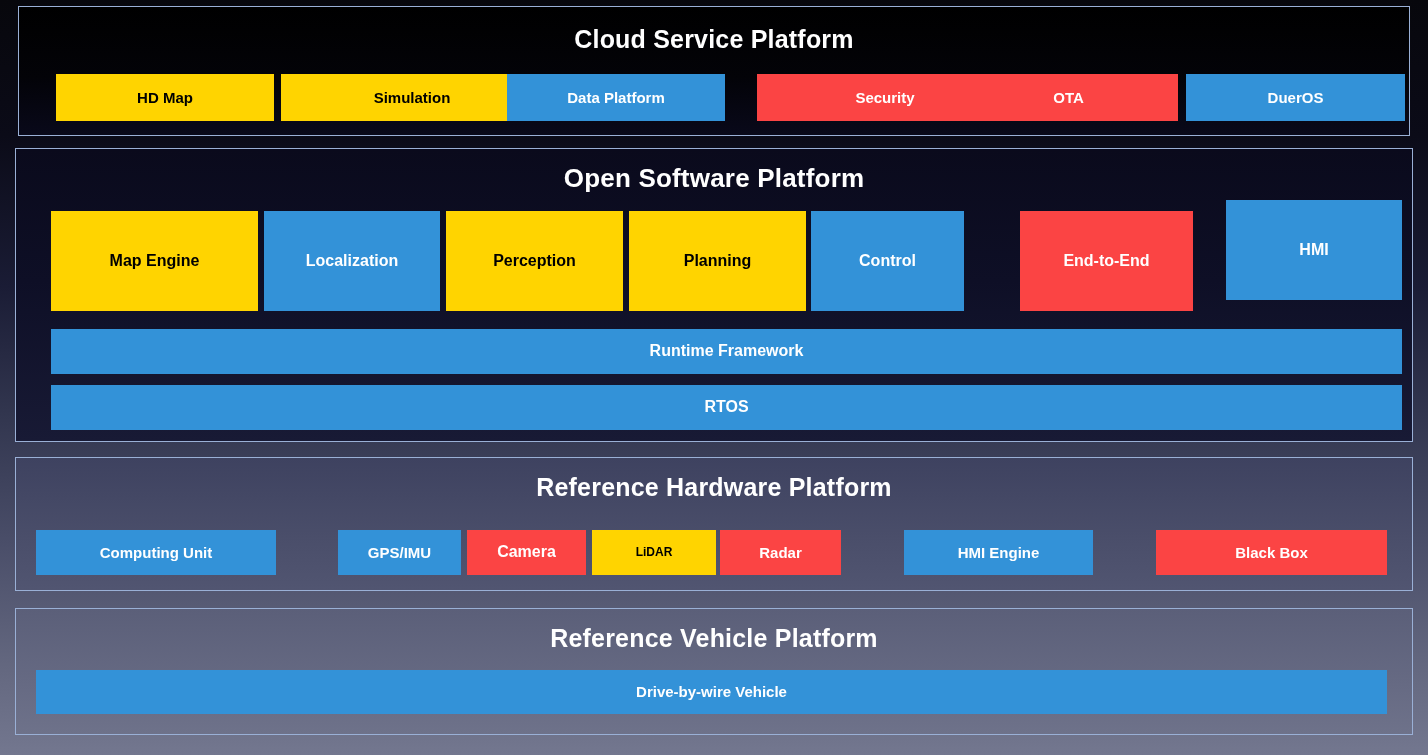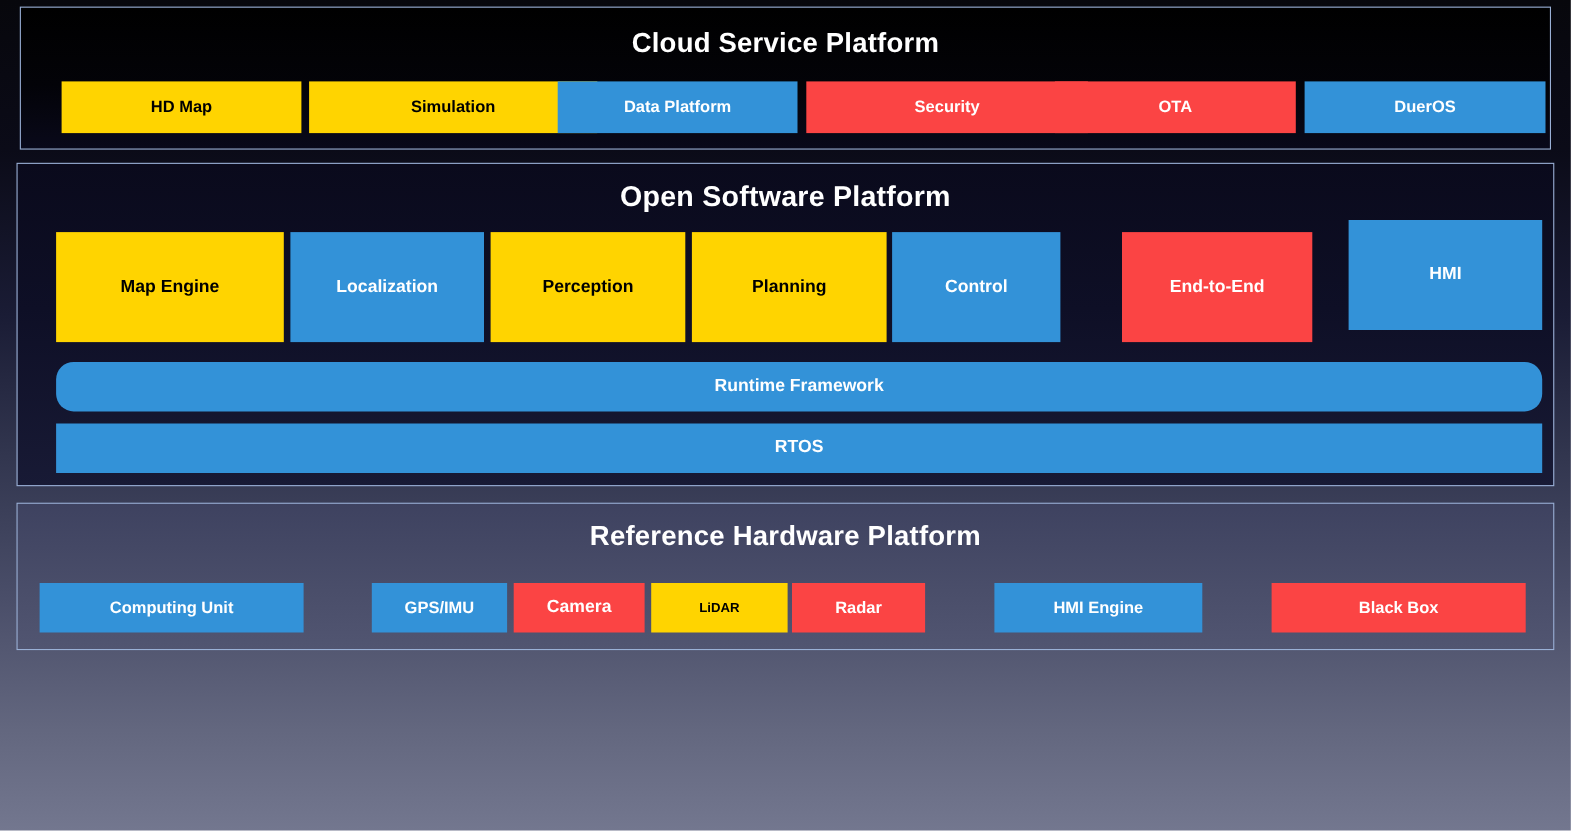--- a/index.html
+++ b/index.html
@@ -106,53 +106,60 @@
 
 <div id="diagram">
 
   <div class="panel" id="panel-cloud">
     <div class="panel-title">Cloud Service Platform</div>
 
     <div class="row-cloud">
       <div class="box yellow" style="left:37px;  width:218px;">HD Map</div>
       <div class="box yellow" style="left:262px; width:262px;">Simulation</div>
       <div class="box blue" style="left:488px; width:218px;">Data Platform</div>
-      <div class="box red" style="left:714px; width:256px;">Security</div>
+      <div class="box red" style="left:738px; width:256px;">Security</div>
       <div class="box red" style="left:940px; width:219px;">OTA</div>
       <div class="box blue" style="left:1167px;width:219px;">DuerOS</div>
     </div>
   </div>
 
   <div class="panel" id="panel-software">
     <div class="panel-title">Open Software Platform</div>
 
     <div class="row-software">
       <div class="box yellow" style="left:35px;  width:207px; top:62px; height:100px;">Map Engine</div>
       <div class="box blue" style="left:248px; width:176px; top:62px; height:100px;">Localization</div>
       <div class="box yellow" style="left:430px; width:177px; top:62px; height:100px;">Perception</div>
       <div class="box yellow" style="left:613px; width:177px; top:62px; height:100px;">Planning</div>
       <div class="box blue" style="left:795px; width:153px; top:62px; height:100px;text-align:center;">Control</div>
       <div class="box red" style="left:1004px;width:173px; top:62px; height:100px;">End-to-End</div>
       <div class="box blue" style="left:1210px;width:176px; top:51px; height:100px;">HMI</div>
     </div>
 
     <div class="row-software-bars">
-      <div class="box blue bar" style="left:35px; width:1351px; top:180px;border-radius:16px;">Runtime Framework</div>
+      <div class="box blue bar" style="left:35px; width:1351px; top:180px;">Runtime Framework</div>
       <div class="box blue bar" style="left:35px; width:1351px; top:236px;">RTOS</div>
     </div>
   </div>
 
   <div class="panel" id="panel-hardware">
     <div class="panel-title">Reference Hardware Platform</div>
 
     <div class="row-hw">
       <div class="box blue" style="left:20px;  width:240px; top:72px; height:45px; font-size:15px;">Computing Unit</div>
       <div class="box blue" style="left:322px; width:123px; top:72px; height:45px; font-size:15px;">GPS/IMU</div>
       <div class="box red" style="left:451px; width:119px; top:72px; height:45px; font-size:16px;">Camera</div>
       <div class="box yellow" style="left:576px; width:124px; top:72px; height:45px; font-size:12px;">LiDAR</div>
       <div class="box red" style="left:704px; width:121px; top:72px; height:45px; font-size:15px;">Radar</div>
       <div class="box blue" style="left:888px; width:189px; top:72px; height:45px; font-size:15px;">HMI Engine</div>
       <div class="box red" style="left:1140px;width:231px; top:72px; height:45px; font-size:15px;text-align:center;">Black Box</div>
     </div>
   </div>
 
+  <div class="panel" id="panel-vehicle">
+    <div class="panel-title">Reference Vehicle Platform</div>
+
+    <div class="row-vehicle">
+      <div class="box blue" style="left:20px; width:1351px; top:61px; height:44px; font-size:15px;">Drive-by-wire Vehicle</div>
+    </div>
+  </div>
 
 </div>
 
 </body></html>

